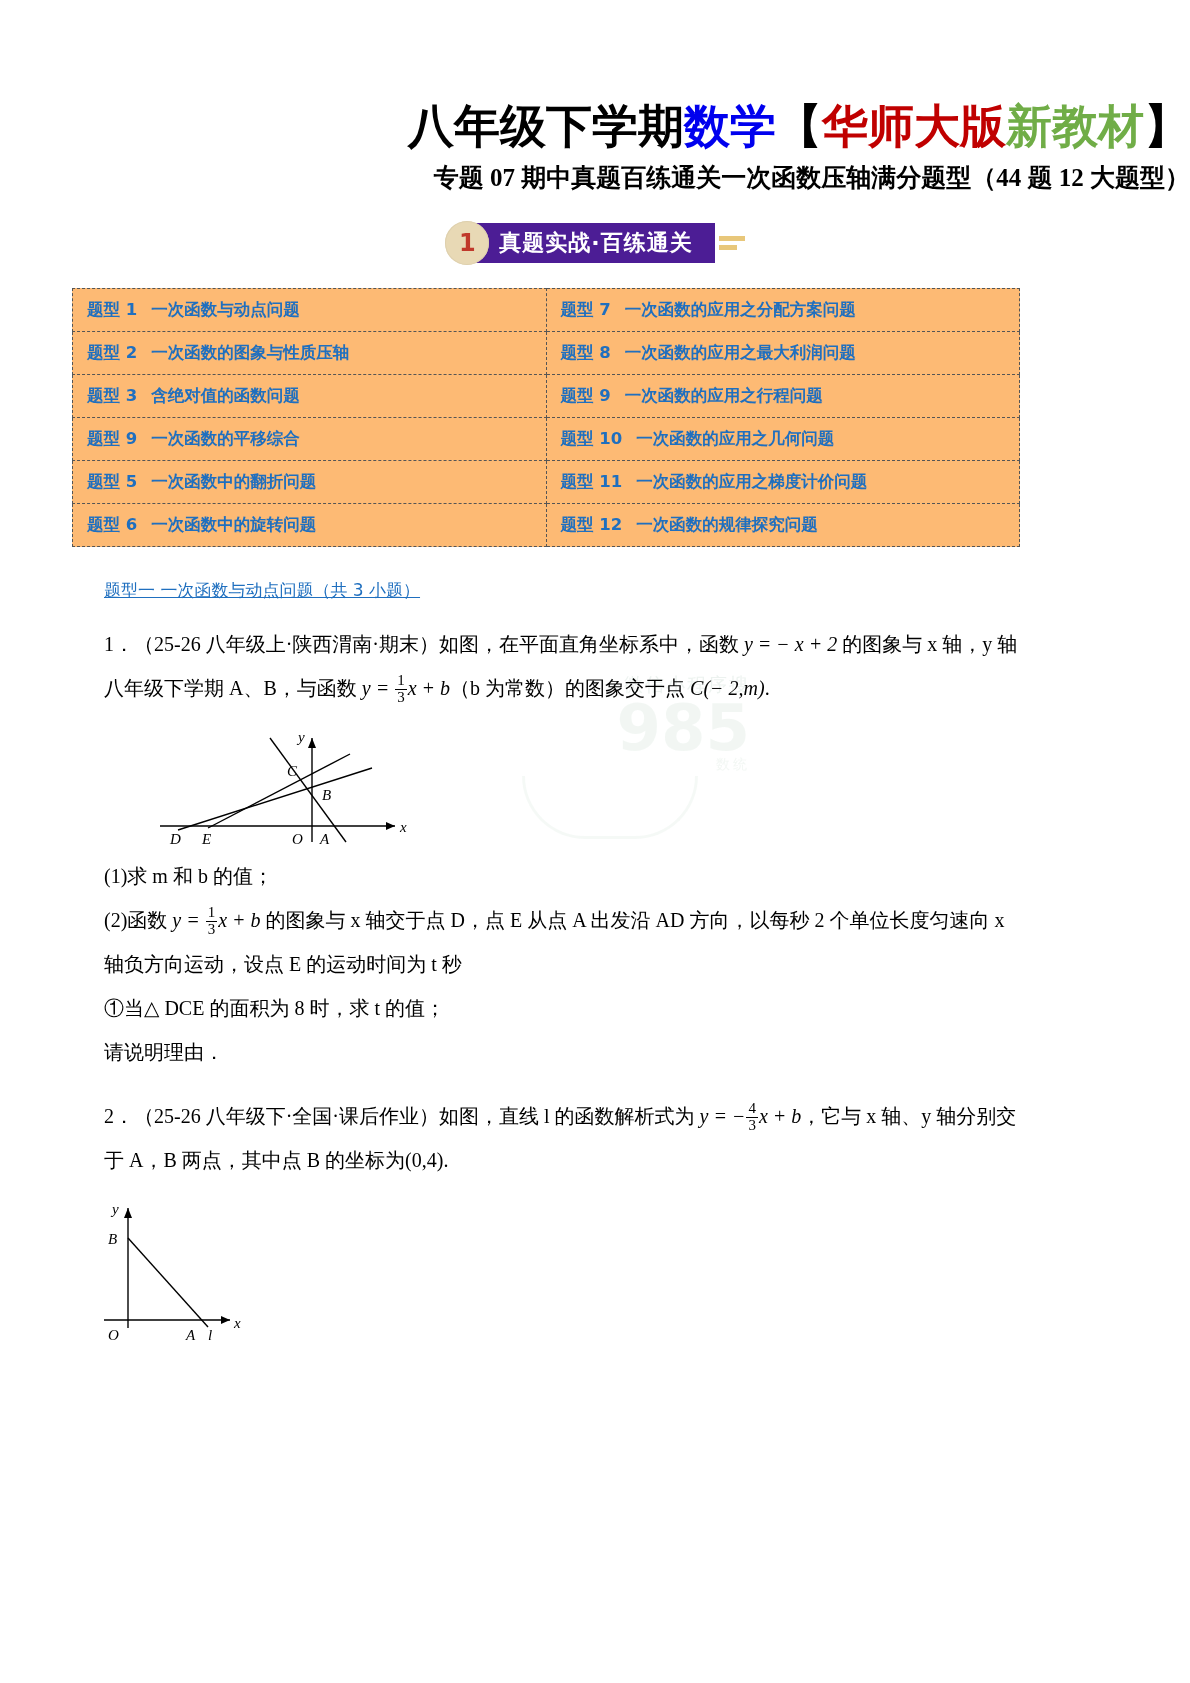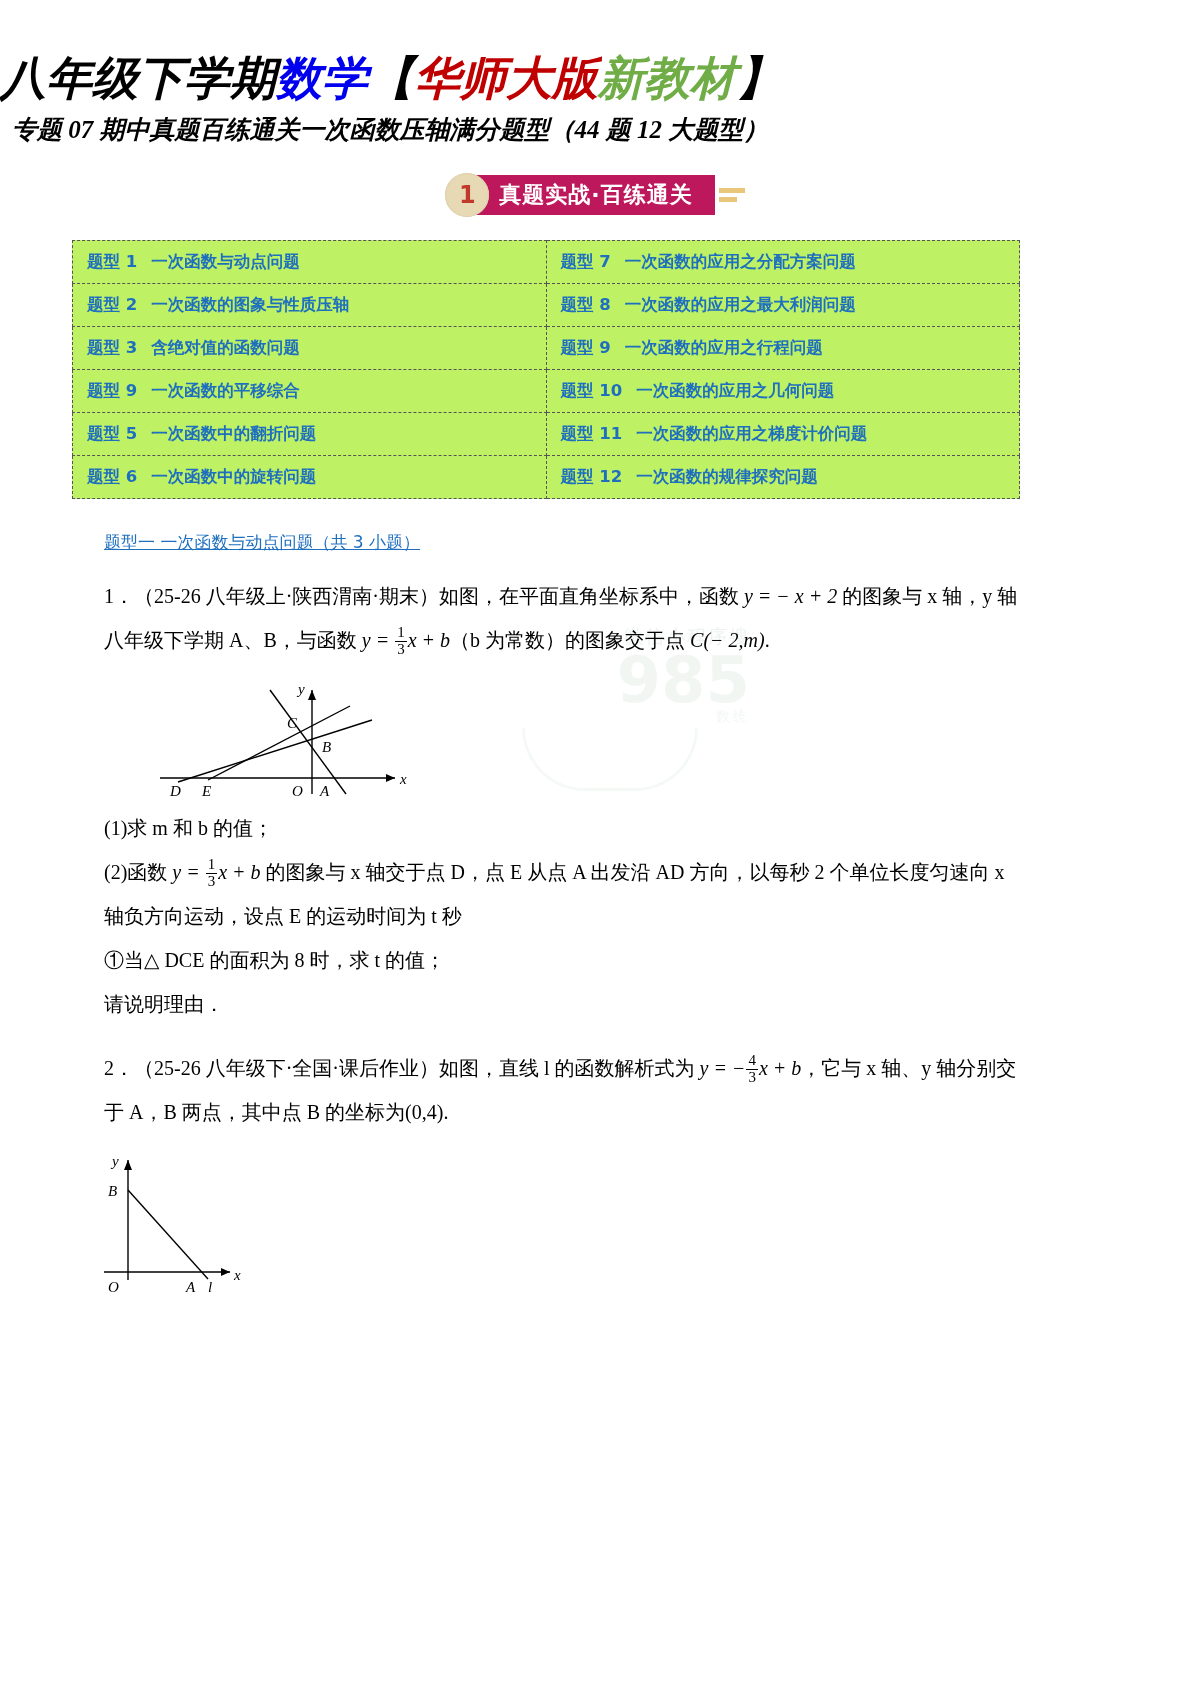--- a/index.html
+++ b/index.html
@@ -18,23 +18,22 @@
   .page {
     position: relative;
     width: 1190px;
     height: 1683px;
     padding: 0;
     box-sizing: border-box;
   }
 
   
   .title-block {
-    text-align: left;
-    margin-top: 52px;
-    font-style: italic;
+    text-align: right;
+    margin-top: 100px;
   }
   .main-title {
     font-family: "DejaVu Sans", sans-serif;
     font-weight: bold;
     font-size: 46px;
     letter-spacing: 0px;
     line-height: 1.15;
     white-space: nowrap;
   }
   .t-black { color: #000000; }
@@ -75,21 +74,21 @@
     font-weight: bold;
     font-size: 24px;
     display: flex;
     align-items: center;
     justify-content: center;
     position: relative;
     z-index: 3;
     box-shadow: 0 0 0 1px #ded0ae inset;
   }
   .banner-bar {
-    background: #be185d;
+    background: #4c1d95;
     color: #ffffff;
     font-family: "DejaVu Sans", sans-serif;
     font-weight: bold;
     font-size: 22px;
     letter-spacing: 1px;
     padding: 8px 22px 8px 26px;
     margin-left: -16px;
     height: 24px;
     line-height: 24px;
     position: relative;
@@ -109,21 +108,21 @@
   }
   .banner-tail span:nth-child(1) { width: 26px; }
   .banner-tail span:nth-child(2) { width: 18px; }
 
   
   .toc {
     margin: 22px 72px 0 72px;
     border: 1px dashed #555;
     border-collapse: collapse;
     width: 948px;
-    background: #bef264;
+    background: #fdba74;
   }
   .toc td {
     border: 1px dashed #555;
     padding: 10px 6px 10px 14px;
     width: 50%;
     font-family: "DejaVu Sans", sans-serif;
     font-weight: bold;
     font-size: 16.5px;
     color: #1f6fbf;
     white-space: nowrap;

